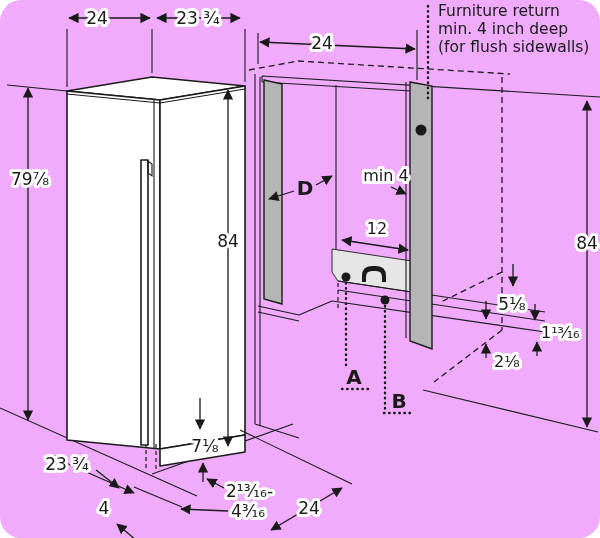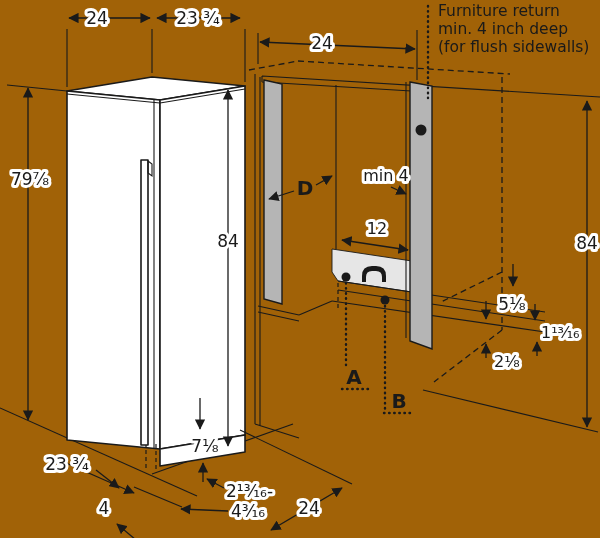--- a/index.html
+++ b/index.html
@@ -1,16 +1,16 @@
 <!DOCTYPE html>
 <html><head>
 <meta charset="utf-8">
 <style>
   html,body{margin:0;padding:0;background:#ffffff;}
-  .stage{width:600px;height:538px;position:relative;background:#a16207;overflow:hidden;}
+  .stage{width:600px;height:538px;position:relative;background:#f0abfc;overflow:hidden;border-radius:21px;}
   svg text{font-family:"DejaVu Sans","Liberation Sans",sans-serif;fill:#1a1a1a;}
   .fw{fill:#ffffff;stroke:#1a1a1a;stroke-width:1.6;stroke-linejoin:round;}
   .thin{fill:none;stroke:#1a1a1a;stroke-width:1.1;}
   .dim{fill:none;stroke:#1a1a1a;stroke-width:1.3;}
   .dash{fill:none;stroke:#1a1a1a;stroke-width:1.3;stroke-dasharray:6 4;}
   .dash2{fill:none;stroke:#1a1a1a;stroke-width:1.2;stroke-dasharray:4 3;}
   .dot{fill:none;stroke:#1a1a1a;stroke-width:2.4;stroke-dasharray:0.5 4.6;stroke-linecap:round;}
   .t17{font-size:17px;}
   .t16{font-size:16px;}
   .t15{font-size:15.5px;}

